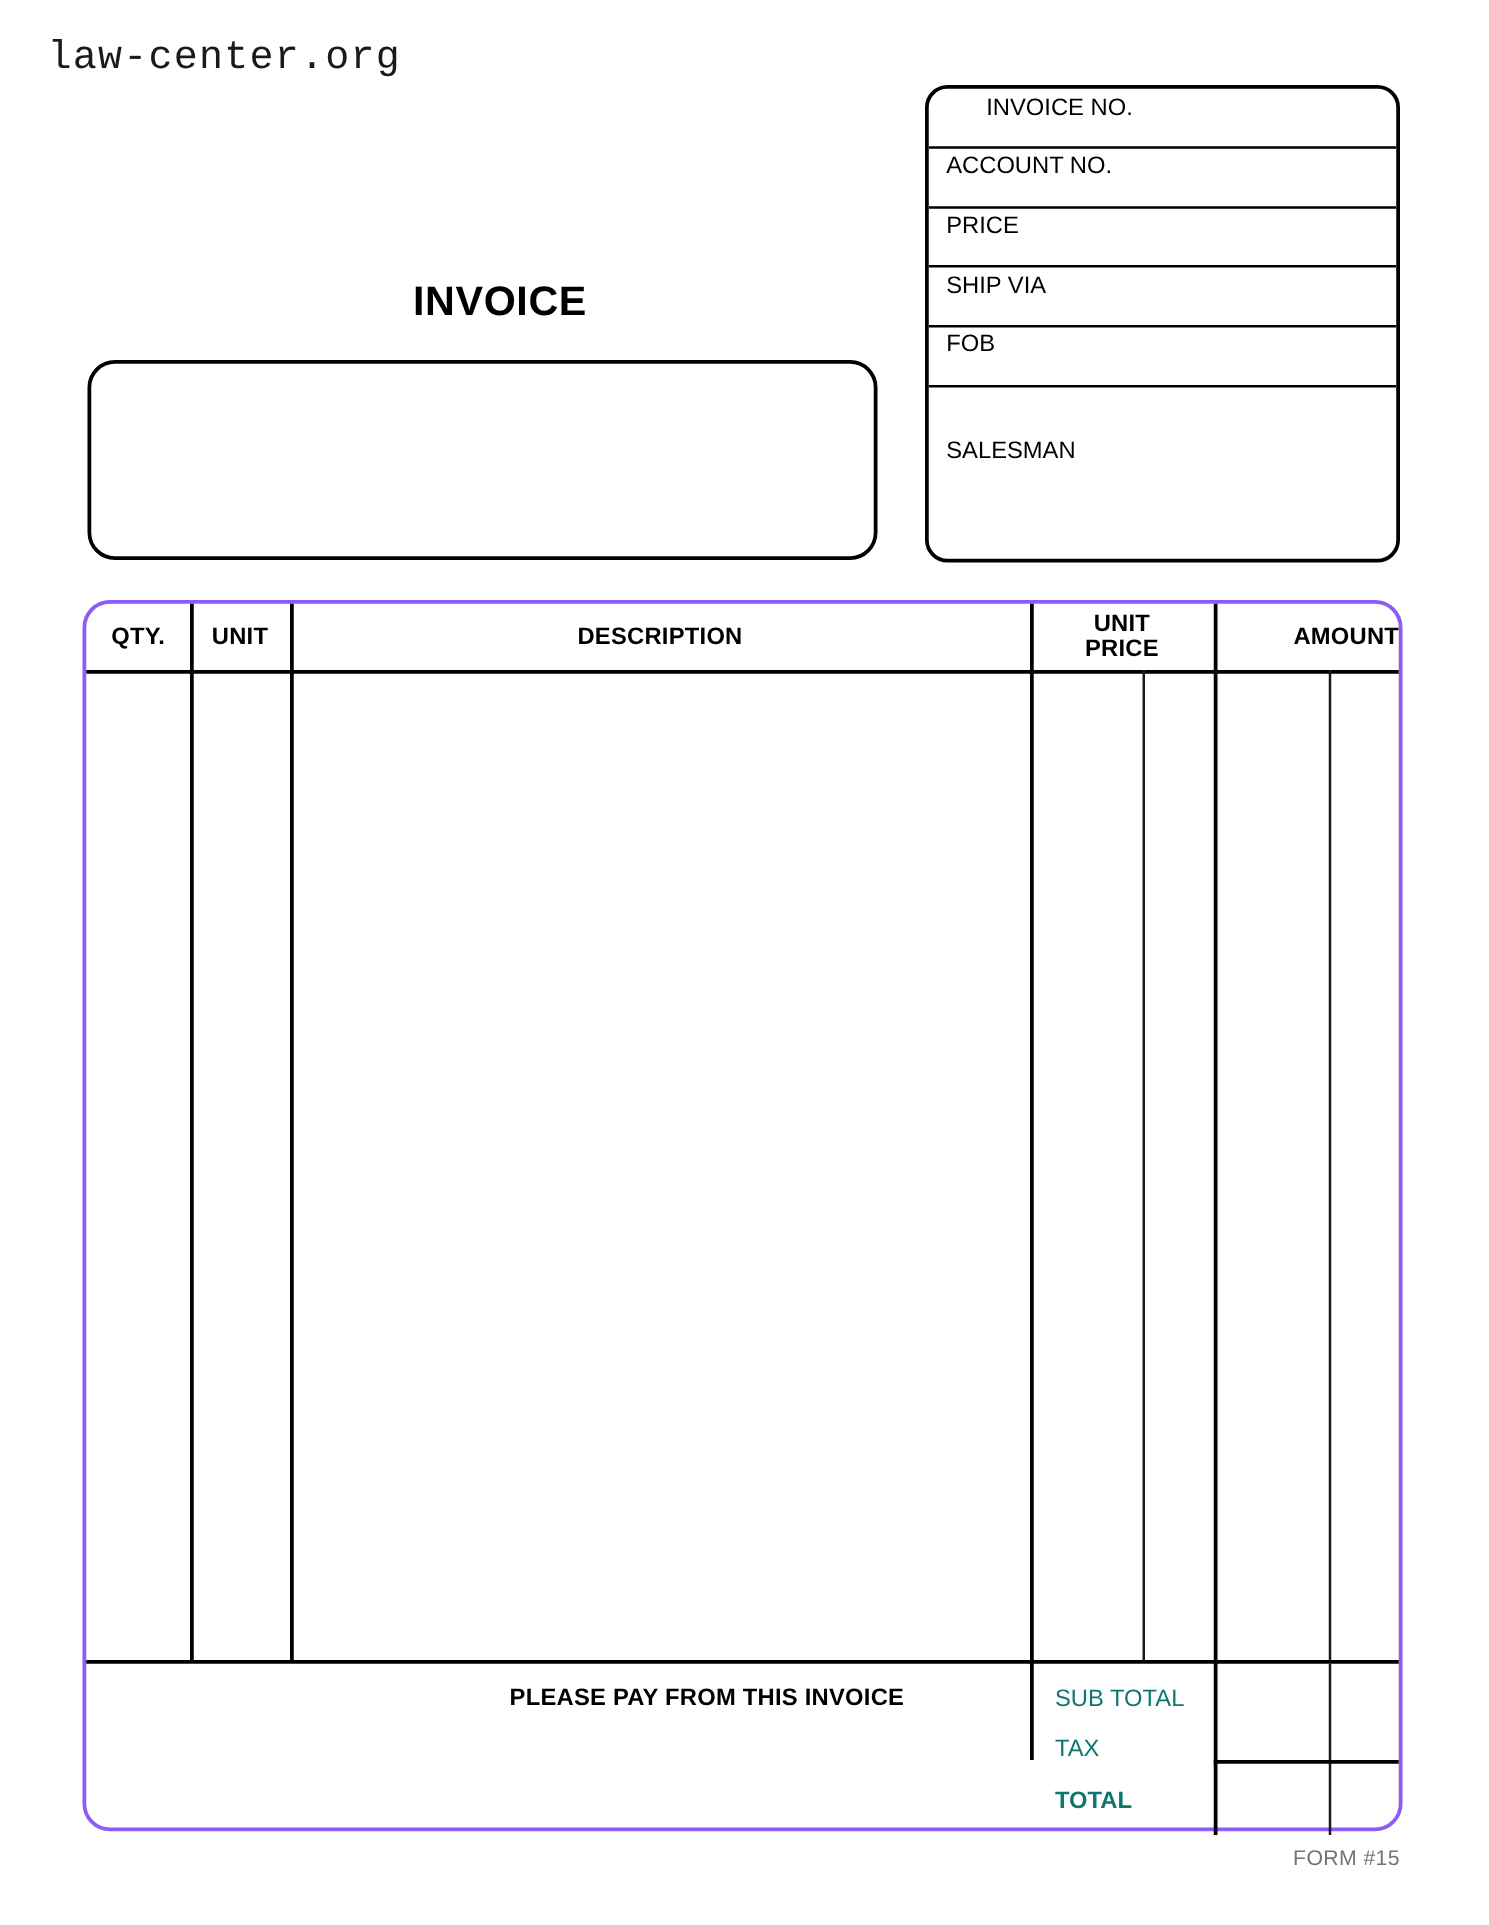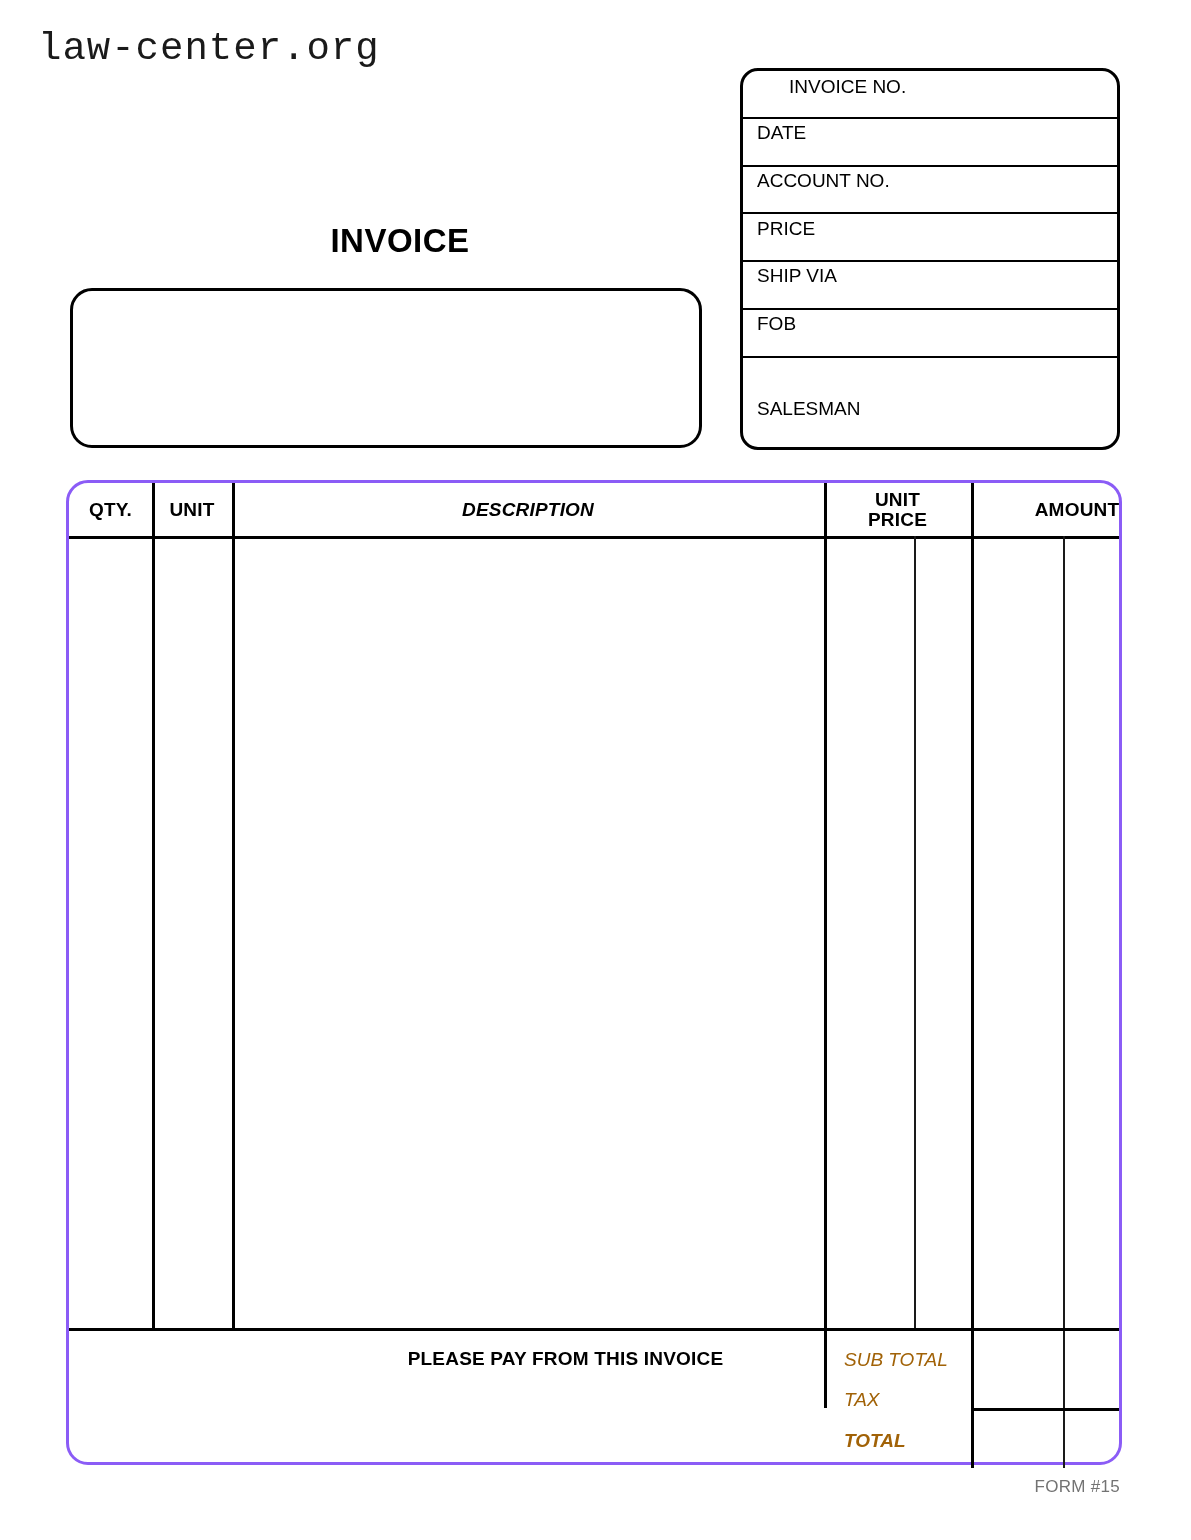--- a/index.html
+++ b/index.html
@@ -23,21 +23,21 @@
     inset: 0;
     background: #ffffff;
   }
 
   
   .site-logo {
     position: absolute;
     left: 38px;
     top: 27px;
     font-family: "Liberation Mono", "DejaVu Sans Mono", monospace;
-    font-size: 39px;
+    font-size: 32px;
     font-weight: 400;
     letter-spacing: 1px;
     color: #1a1a1a;
     white-space: nowrap;
   }
 
   .invoice-title {
     position: absolute;
     left: 70px;
     top: 222px;
@@ -162,23 +162,22 @@
     letter-spacing: 0.2px;
     color: #000000;
   }
 
   .total-label {
     position: absolute;
     left: 775px;
     width: 130px;
     text-align: left;
     font-size: 19px;
-    color: #a16207;
+    color: #0f766e;
     white-space: nowrap;
-    font-style: italic;
   }
   .total-label.bold { font-weight: bold; }
 
   .totals-hrule {
     position: absolute;
     top: 925px;
     height: 3px;
     background: #000000;
   }
 
@@ -203,23 +202,20 @@
 
   <div class="invoice-title">INVOICE</div>
 
   <div class="billto-box"></div>
 
   <div class="info-box">
     <div class="info-row">
       <span class="info-label">INVOICE NO.</span>
     </div>
     <div class="info-row">
-      <span class="info-label">DATE</span>
-    </div>
-    <div class="info-row">
       <span class="info-label">ACCOUNT NO.</span>
     </div>
     <div class="info-row">
       <span class="info-label">PRICE</span>
     </div>
     <div class="info-row">
       <span class="info-label">SHIP VIA</span>
     </div>
     <div class="info-row">
       <span class="info-label">FOB</span>
@@ -228,21 +224,21 @@
       <span class="info-label">SALESMAN</span>
     </div>
   </div>
 
   <div class="table-box">
 
     <div class="col-label" style="left:0px;   width:83px;">QTY.</div>
 
     <div class="col-label" style="left:83px;  width:80px;">UNIT</div>
 
-    <div class="col-label" style="left:163px; width:592px;font-style:italic;">DESCRIPTION</div>
+    <div class="col-label" style="left:163px; width:592px;">DESCRIPTION</div>
 
     <div class="col-label" style="left:755px; width:147px; flex-direction:column; justify-content:center;">
       <span>UNIT</span>
       <span>PRICE</span>
     </div>
 
     <div class="col-label" style="left:918px; width:180px;">AMOUNT</div>
 
     <div class="thead-rule"></div>
 

